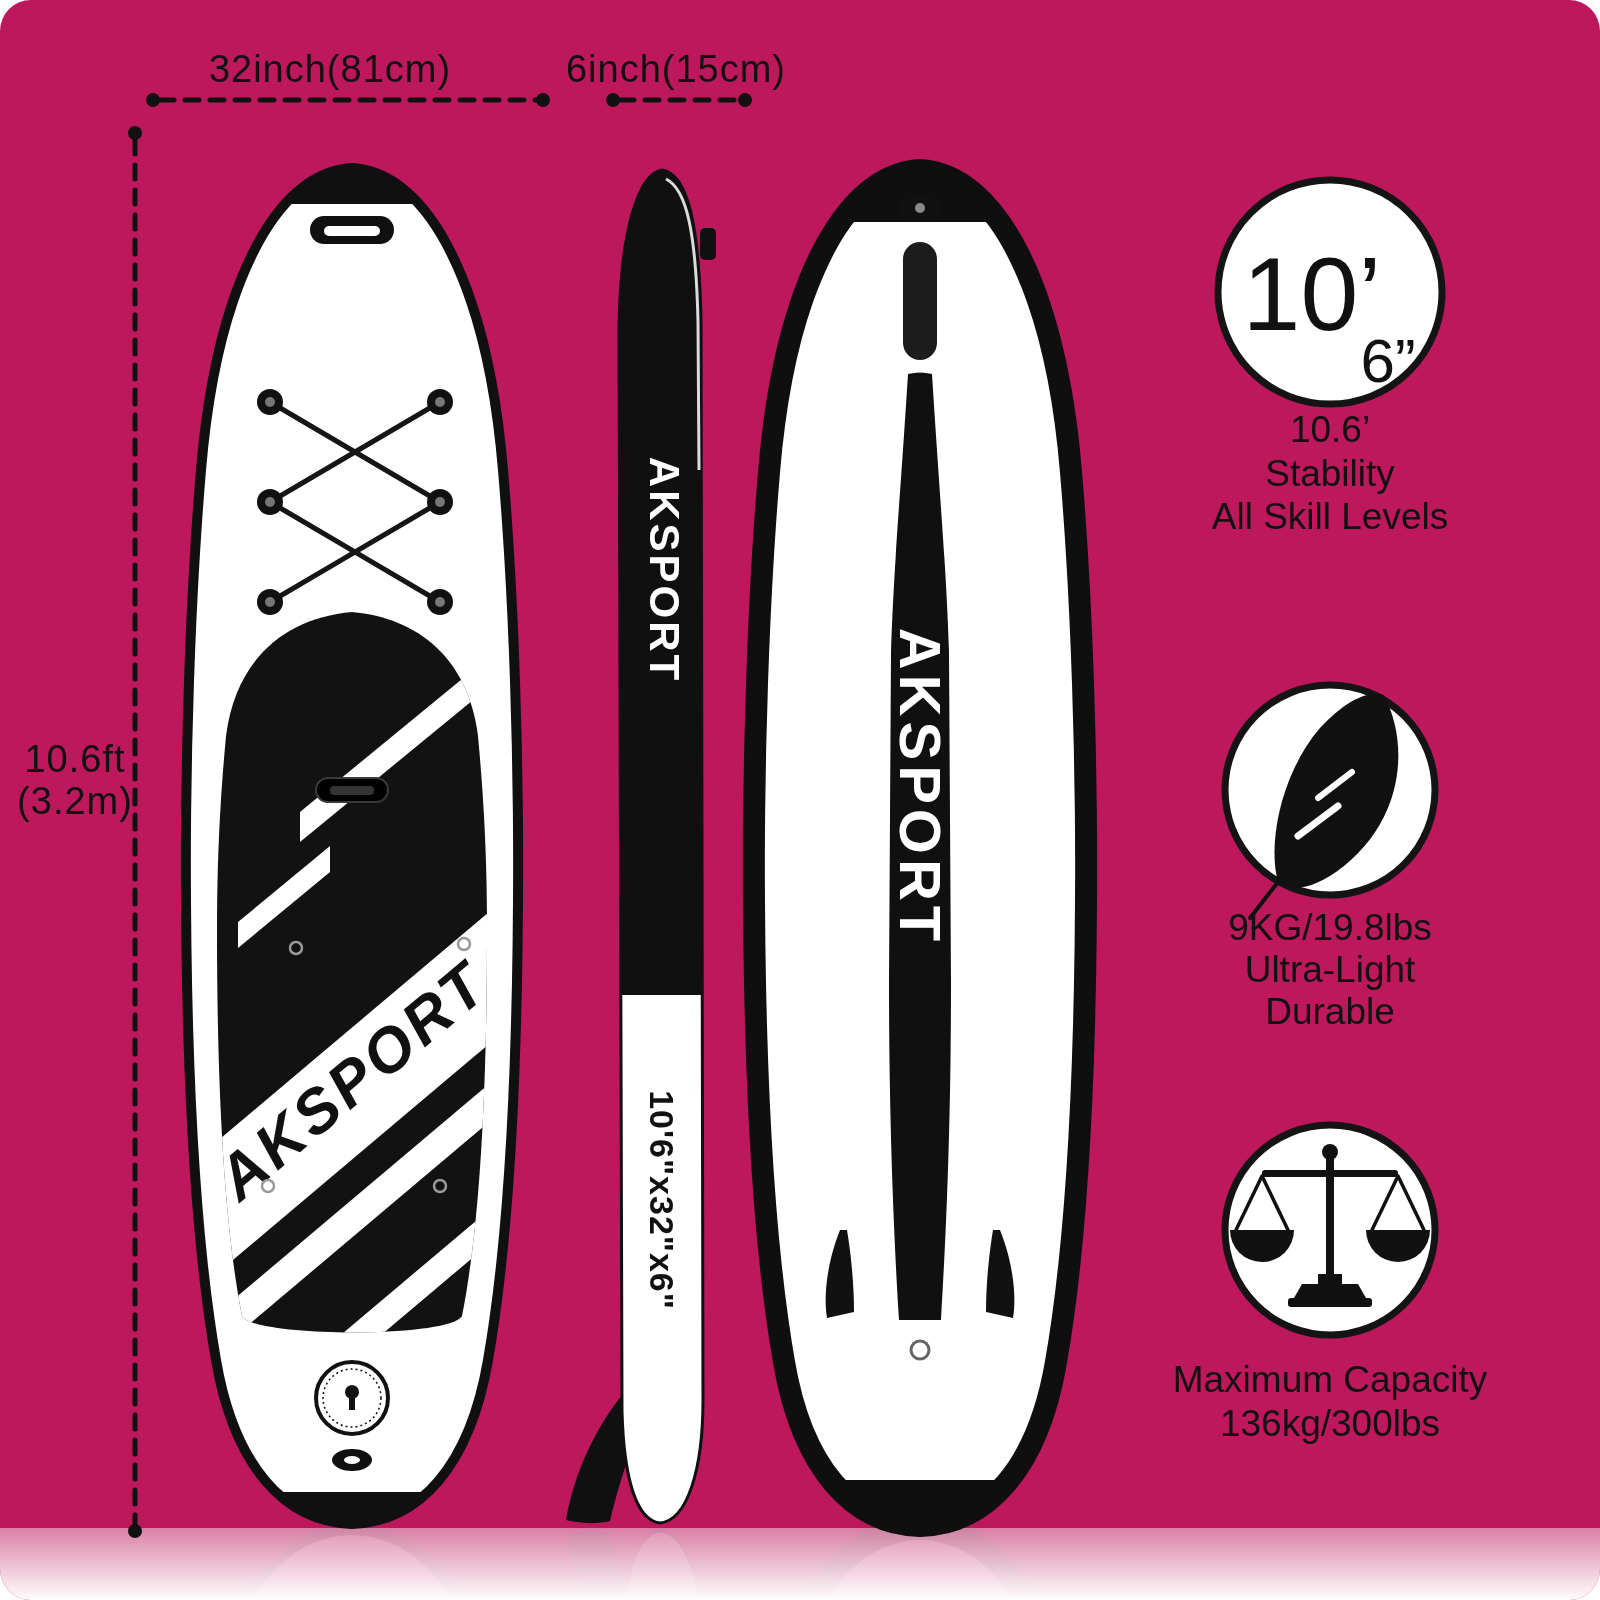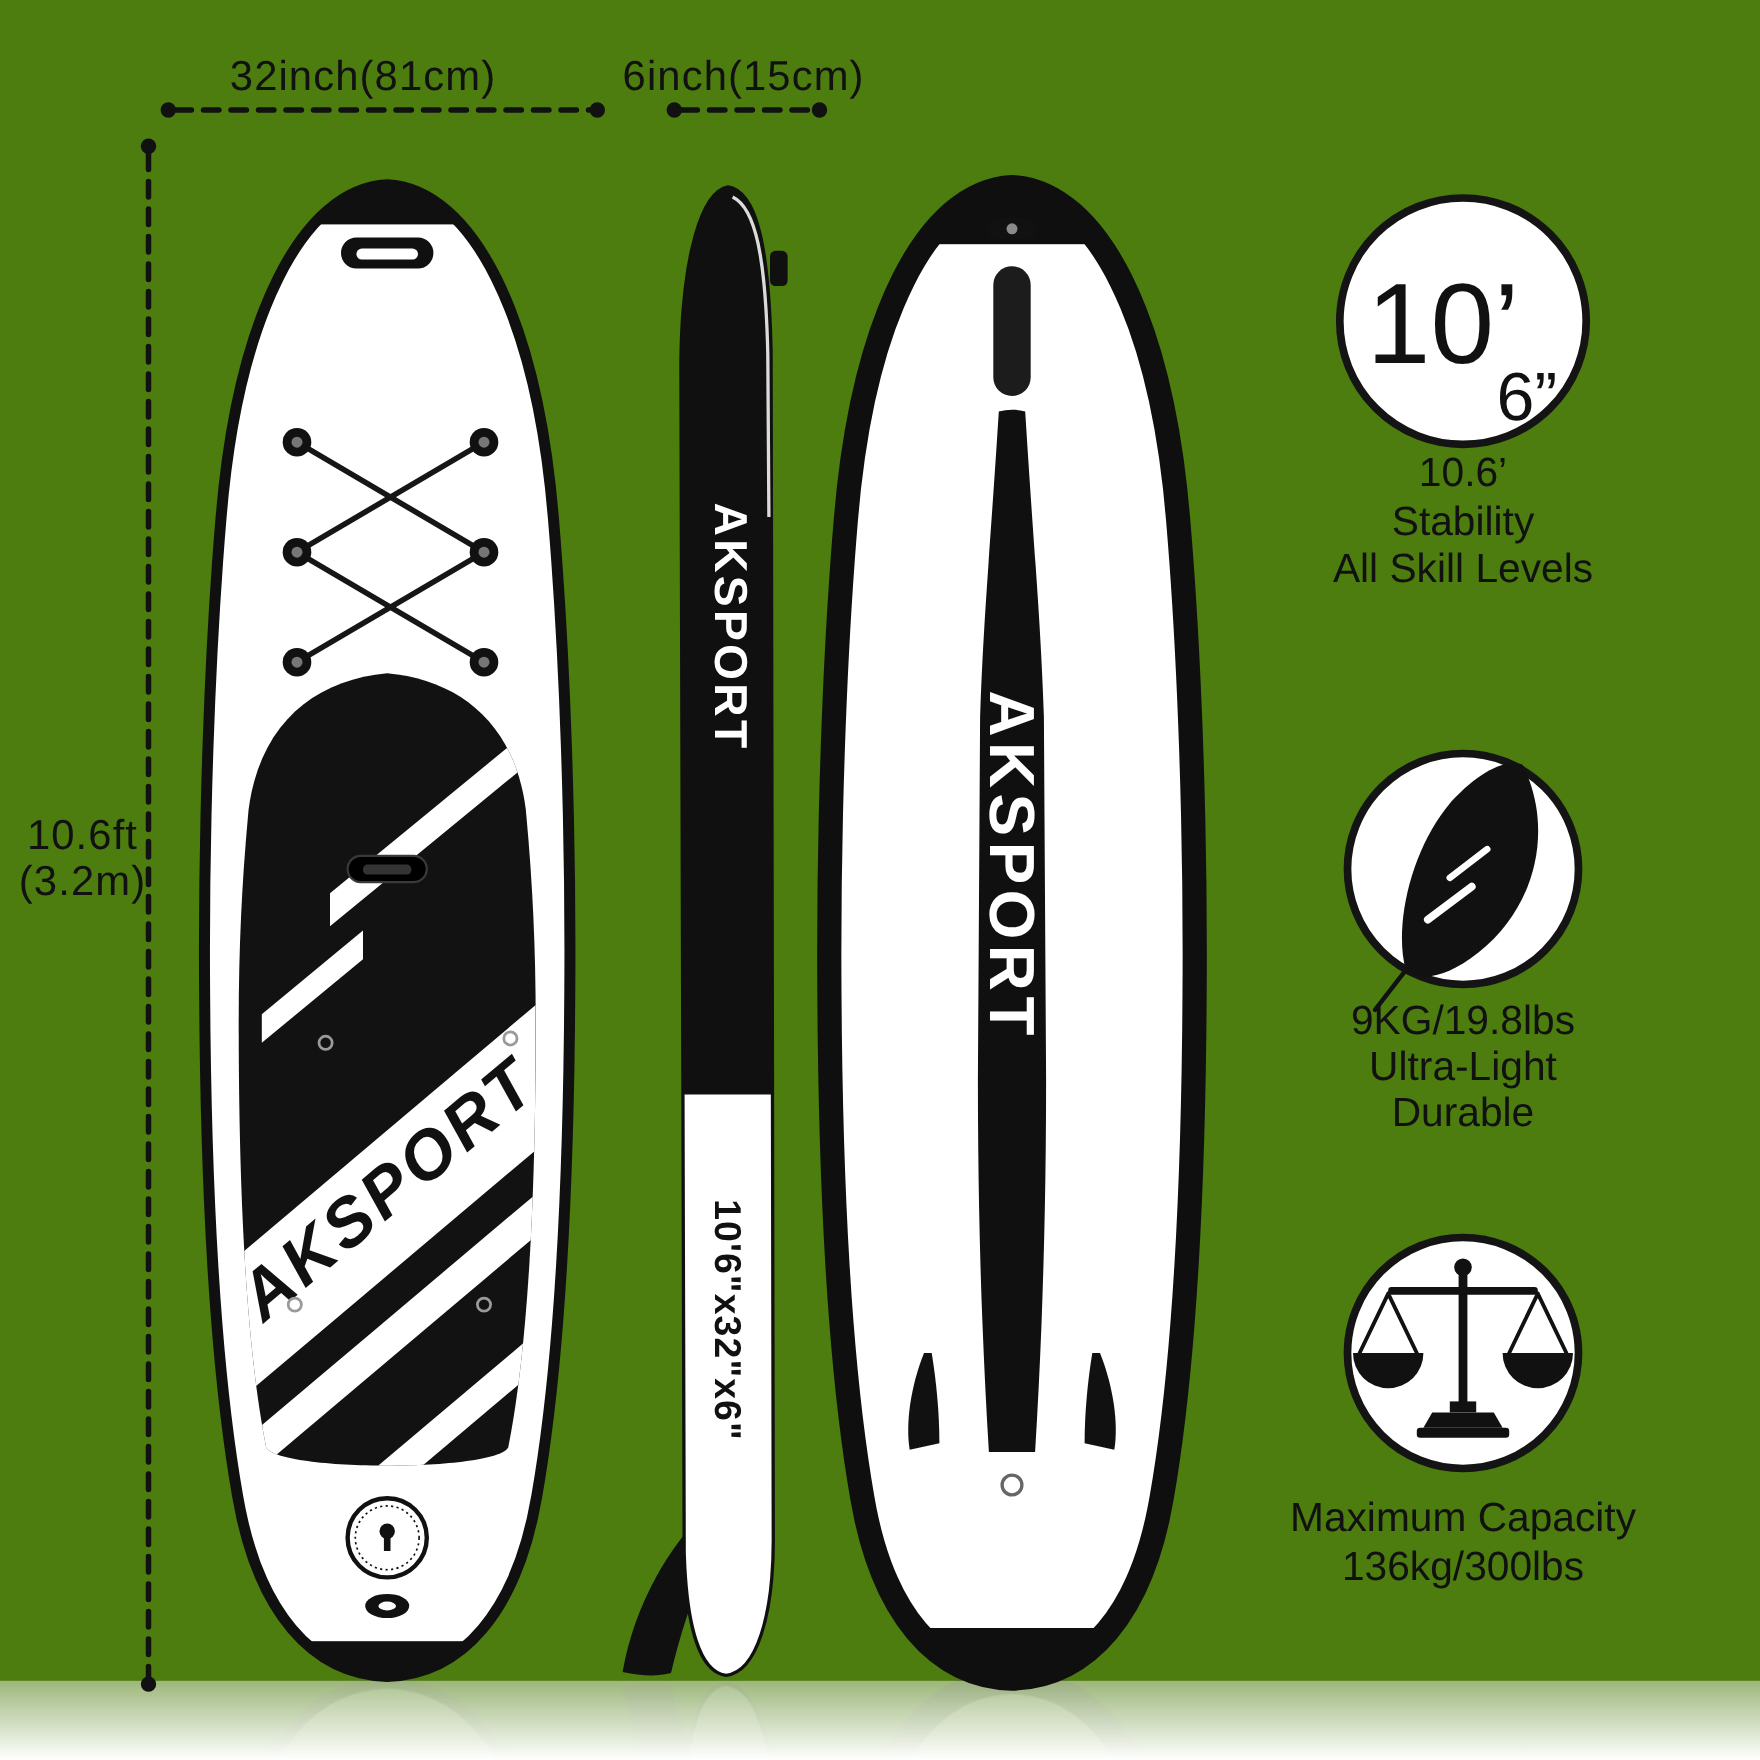--- a/index.html
+++ b/index.html
@@ -1,21 +1,22 @@
 <!DOCTYPE html>
 <html><head>
 <meta charset="utf-8">
 <style>
   html,body{margin:0;padding:0;background:#fff;}
   .stage{
     position:relative;
     width:1600px;height:1600px;
-    background:#4d7c0f;
+    background:#be185d;
     overflow:hidden;
     font-family:"Liberation Sans", sans-serif;
+    border-radius:31px;
   }
   svg text{font-family:"Liberation Sans", sans-serif; fill:#111;}
   .dim-label{font-size:38px;font-weight:500;letter-spacing:1px;}
   .feat-line{font-size:37px;font-weight:400;}
   .badge-big{font-size:104px;font-weight:500;}
   .badge-small{font-size:62px;font-weight:500;}
   .brand-diag{font-size:62px;font-weight:700;font-style:italic;letter-spacing:4px;}
   .brand-side{font-size:42px;font-weight:700;letter-spacing:3px;fill:#fff;}
   .brand-bottom{font-size:58px;font-weight:700;letter-spacing:5px;fill:#fff;}
   .spec-side{font-size:34px;font-weight:600;letter-spacing:1px;}

